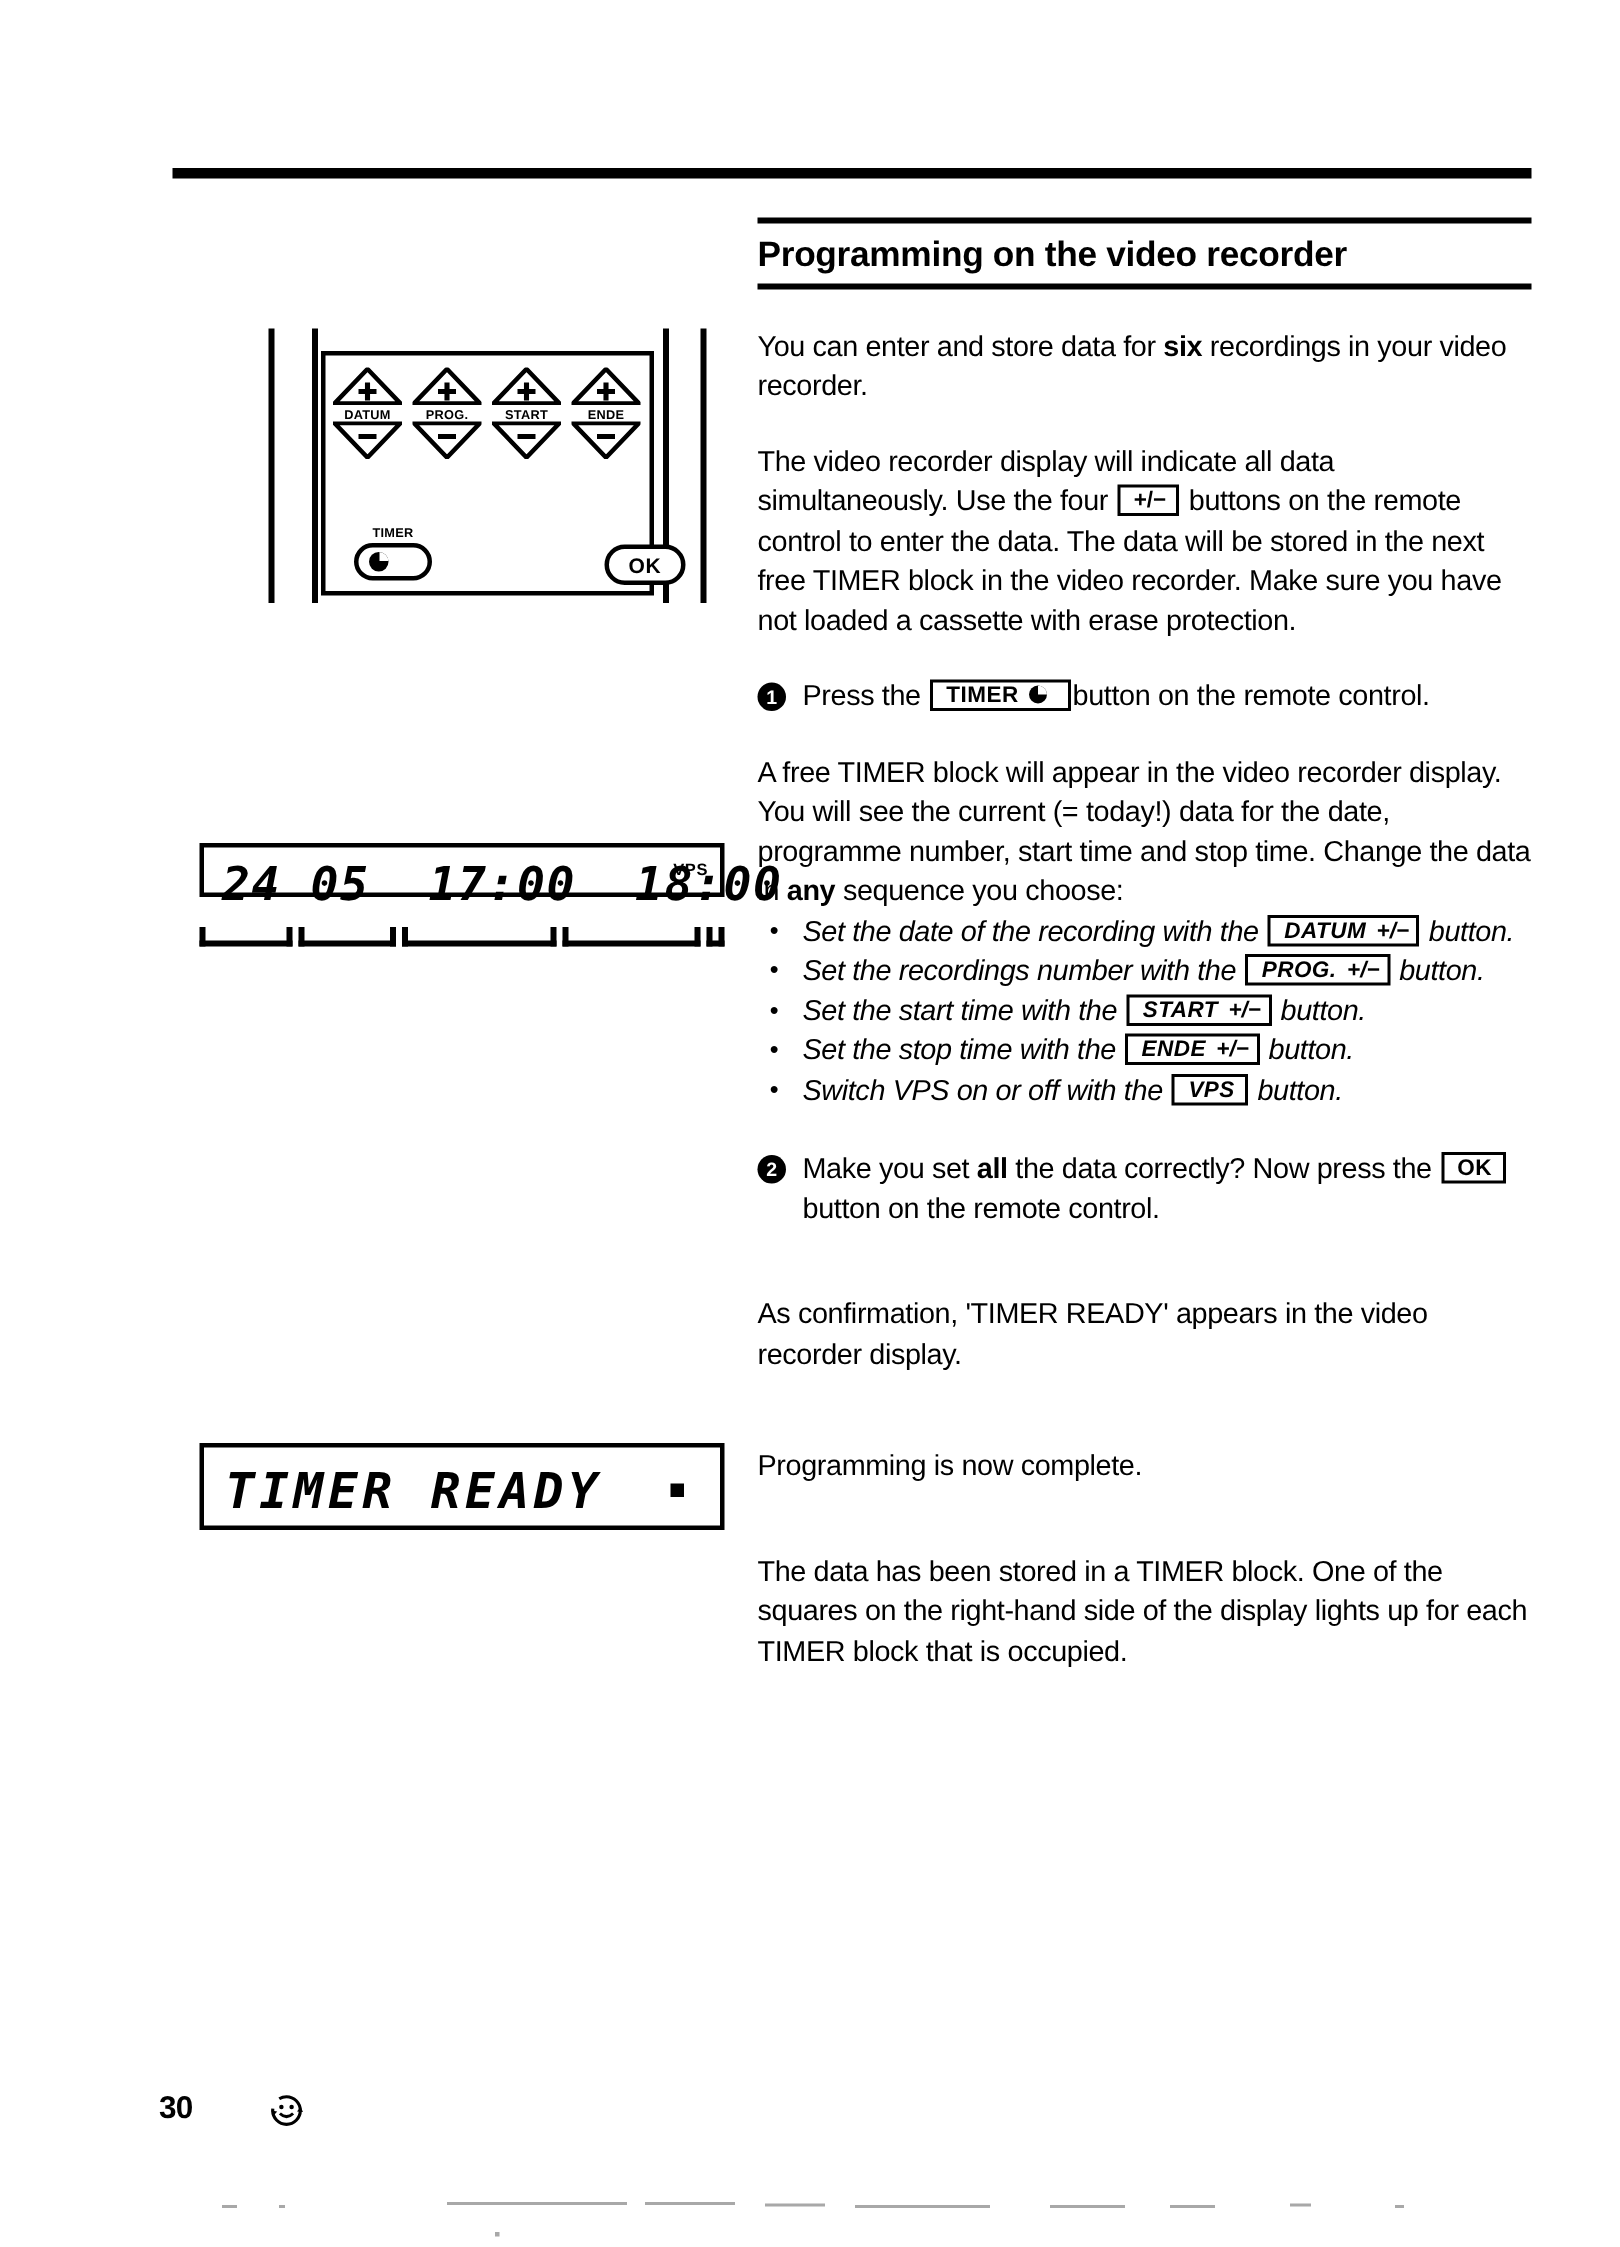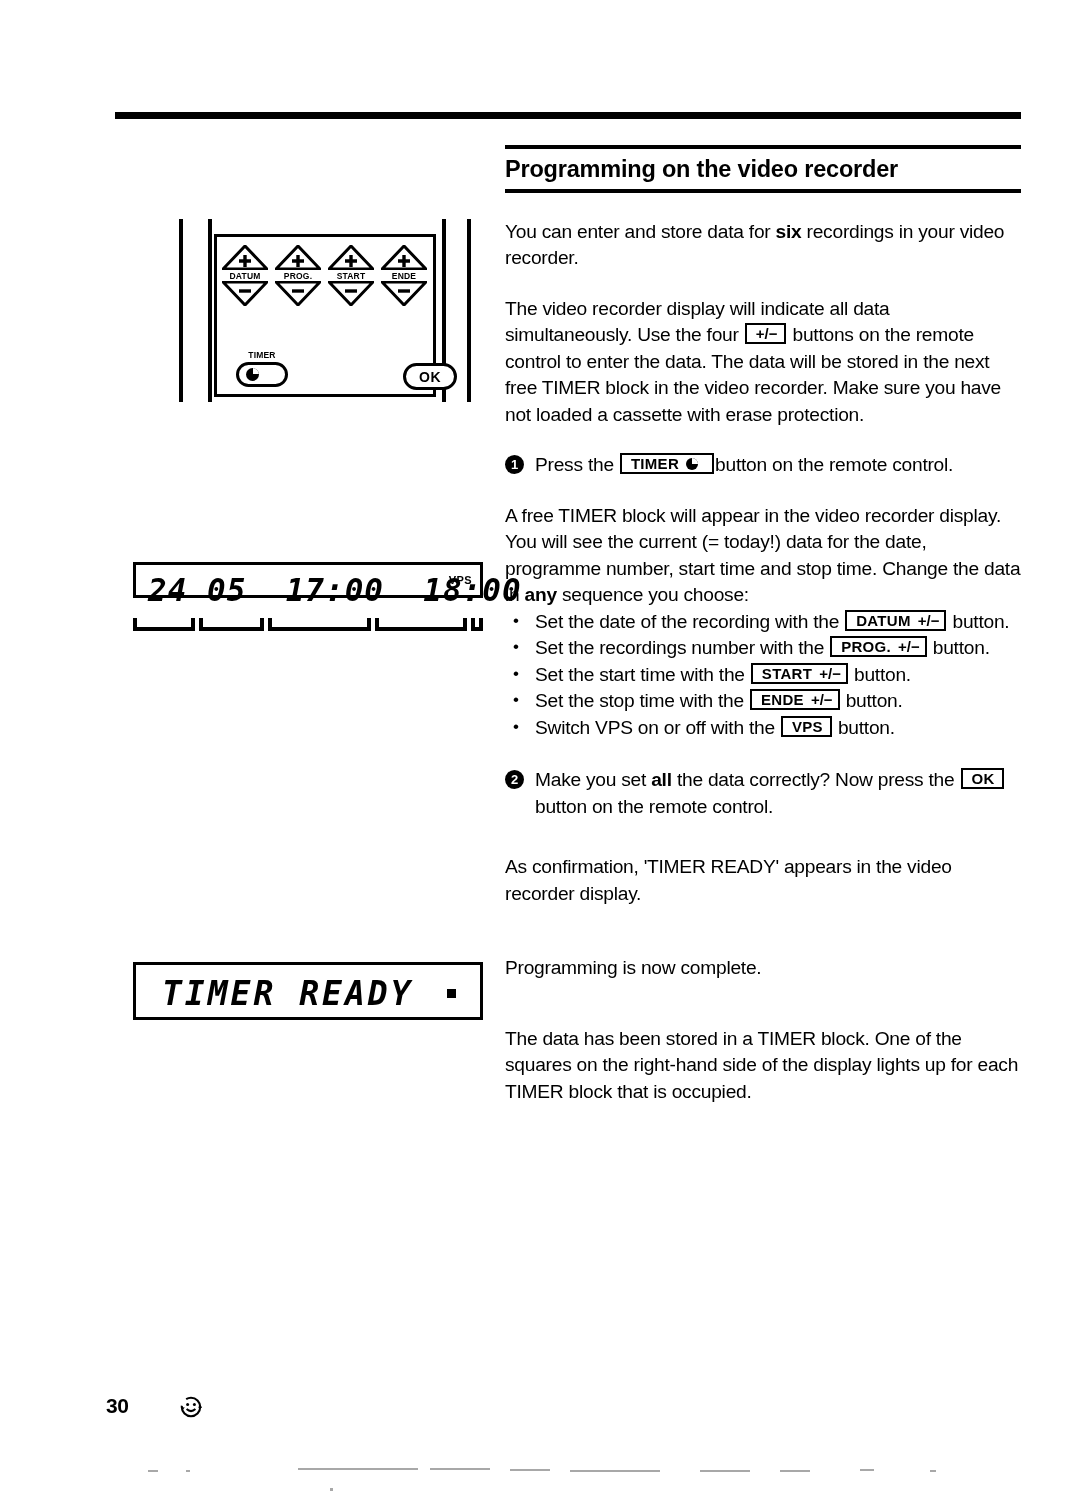--- a/index.html
+++ b/index.html
@@ -138,20 +138,21 @@
     list-style: none;
     margin: 0 0 26px 0;
     padding: 0;
   }
   ul.bullets li {
     position: relative;
     padding-left: 30px;
     font-size: 19.2px;
     line-height: 26.5px;
     letter-spacing: -0.25px;
+    font-style: italic;
   }
   ul.bullets li::before {
     content: "\2022";
     position: absolute;
     left: 8px;
     top: -1px;
     font-size: 17px;
   }
 
   
@@ -305,21 +306,21 @@
     top: 9px;
     font-size: 11px;
     font-weight: bold;
     font-style: normal;
     font-family: "Liberation Sans", sans-serif;
     letter-spacing: 0.4px;
   }
   #lcd-2 .seg {
     position: absolute;
     top: 10px;
-    left: 26px;
+    left: 14px;
     font-size: 33px;
     letter-spacing: 3px;
     line-height: 38px;
     white-space: pre;
   }
   #lcd-2 .block-ind {
     position: absolute;
     right: 24px;
     top: 24px;
     width: 9px;
@@ -517,21 +518,21 @@
       <li><span>Set the stop time with the </span><span class="key"><span class="lbl">ENDE</span><span class="plusminus">+/−</span></span> <span>button.</span></li>
       <li><span>Switch VPS on or off with the </span><span class="key narrow"><span>VPS</span></span> <span>button.</span></li>
     </ul>
 
     <div class="step">
       <span class="num">2</span>
       <p><span>Make you set </span><span class="b">all</span><span> the data correctly? Now press the</span>
         <span class="key narrow"><span>OK</span></span><span>button on the remote control.</span></p>
     </div>
 
-    <p class="body-text" style="margin-top:34px;"><span>As confirmation, 'TIMER READY' appears in the video</span>
+    <p class="body-text" style="margin-top:44px;"><span>As confirmation, 'TIMER READY' appears in the video</span>
       <span>recorder display.</span></p>
 
     <p class="body-text" style="margin-top:48px;">Programming is now complete.</p>
 
     <p class="body-text" style="margin-top:44px;"><span>The data has been stored in a TIMER block.</span>
       <span>One of the squares on the right-hand side of the display</span>
       <span>lights up for each TIMER block that is occupied.</span></p>
 
   </div>
 

